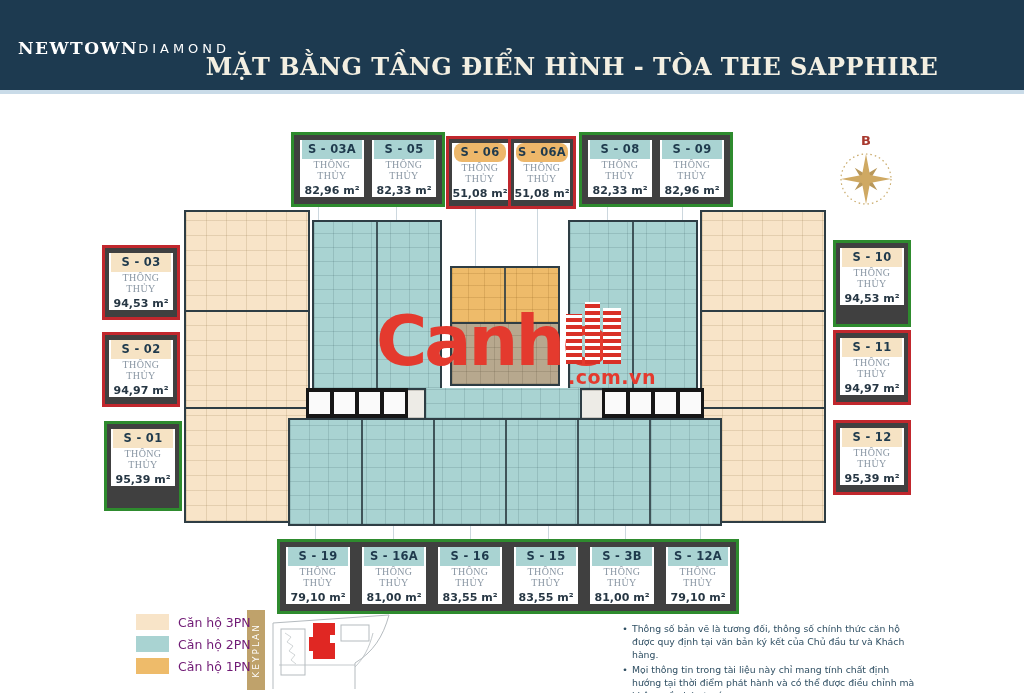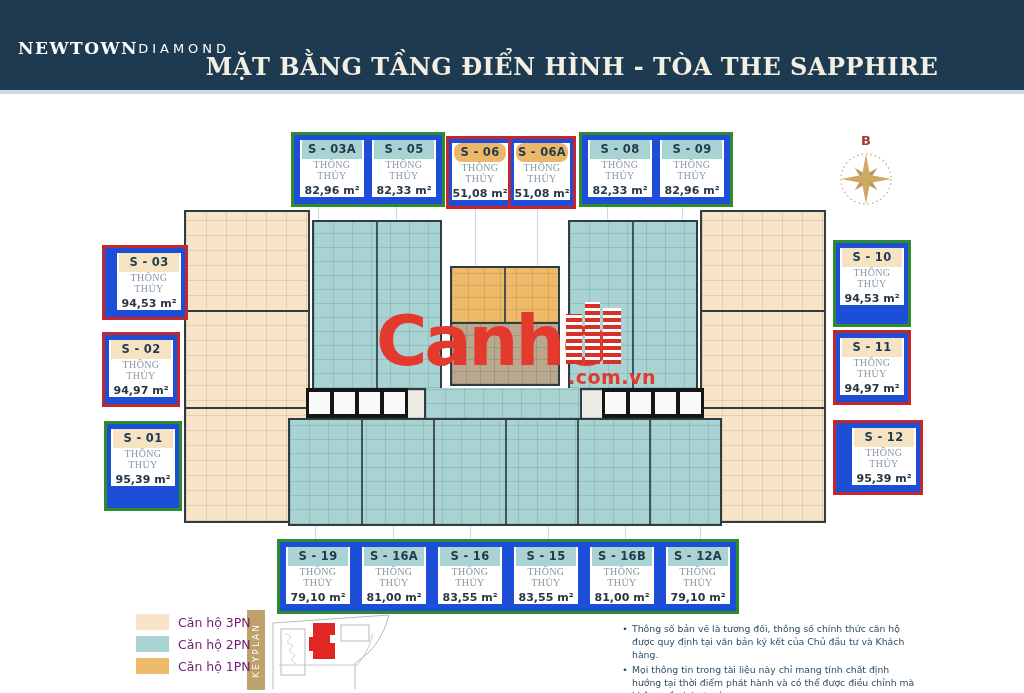--- a/index.html
+++ b/index.html
@@ -38,21 +38,21 @@
         #b7a88e; border-top:none; }
   .corridor { position:absolute; background:#edebe6; border:1px solid #c9c6c0; }
   .bank { position:absolute; background:#161616; padding:4px 3px;
         display:flex; gap:4px; }
   .bank span { flex:1; background:#fafafa; }
   .wall { position:absolute; background:#2e3d44; }
   .split { position:absolute; background:rgba(46,61,68,.85); }
   .conn { position:absolute; background:#ccd7de; }
 
   
-  .grp { position:absolute; background:#1d4ed8; display:flex; gap:8px; z-index:6;
+  .grp { position:absolute; background:#404040; display:flex; gap:8px; z-index:6;
          padding:5px 6px 7px 6px; }
   .grp.green { border:3px solid #2e8b2e; }
   .grp.red { border:3px solid #c1272d; }
   .ucard { width:64px; text-align:center; background:#ffffff; }
   .ucard.narrow { width:56px; }
   .chip { display:block; margin:0 auto; width:94%; padding:2px 0 3px 0;
           font-size:11.5px; font-weight:bold; color:#1f3a4d; letter-spacing:.3px; }
   .chip-2pn { background:#a9d3d2; }
   .chip-3pn { background:#f6e3c4; }
   .chip-1pn { background:#edb76a;border-radius:8px; }
@@ -225,21 +225,21 @@
       <div class="metric">THÔNG THỦY</div>
       <div class="uarea">82,33 m²</div>
     </div>
     <div class="ucard">
       <span class="chip chip-2pn">S - 09</span>
       <div class="metric">THÔNG THỦY</div>
       <div class="uarea">82,96 m²</div>
     </div>
   </div>
 
-  <div class="grp red" style="left:102px;top:245px;padding:5px 4px 7px 12px">
+  <div class="grp red" style="left:102px;top:245px;padding:5px 4px 7px 4px">
     <div class="ucard">
       <span class="chip chip-3pn">S - 03</span>
       <div class="metric">THÔNG THỦY</div>
       <div class="uarea">94,53 m²</div>
     </div>
   </div>
   <div class="grp red" style="left:102px;top:332px;padding:5px 4px 7px 4px">
     <div class="ucard">
       <span class="chip chip-3pn">S - 02</span>
       <div class="metric">THÔNG THỦY</div>
@@ -261,21 +261,21 @@
       <div class="uarea">94,53 m²</div>
     </div>
   </div>
   <div class="grp red" style="left:833px;top:330px;padding:5px 4px 7px 4px">
     <div class="ucard">
       <span class="chip chip-3pn">S - 11</span>
       <div class="metric">THÔNG THỦY</div>
       <div class="uarea">94,97 m²</div>
     </div>
   </div>
-  <div class="grp red" style="left:833px;top:420px;padding:5px 4px 7px 16px">
+  <div class="grp red" style="left:833px;top:420px;padding:5px 4px 7px 4px">
     <div class="ucard">
       <span class="chip chip-3pn">S - 12</span>
       <div class="metric">THÔNG THỦY</div>
       <div class="uarea">95,39 m²</div>
     </div>
   </div>
 
   <div class="grp green" style="left:277px;top:539px;gap:12px">
     <div class="ucard">
       <span class="chip chip-2pn">S - 19</span>
@@ -291,21 +291,21 @@
       <span class="chip chip-2pn">S - 16</span>
       <div class="metric">THÔNG THỦY</div>
       <div class="uarea">83,55 m²</div>
     </div>
     <div class="ucard">
       <span class="chip chip-2pn">S - 15</span>
       <div class="metric">THÔNG THỦY</div>
       <div class="uarea">83,55 m²</div>
     </div>
     <div class="ucard">
-      <span class="chip chip-2pn">S - 16B</span>
+      <span class="chip chip-2pn">S - 3B</span>
       <div class="metric">THÔNG THỦY</div>
       <div class="uarea">81,00 m²</div>
     </div>
     <div class="ucard">
       <span class="chip chip-2pn">S - 12A</span>
       <div class="metric">THÔNG THỦY</div>
       <div class="uarea">79,10 m²</div>
     </div>
   </div>
 

